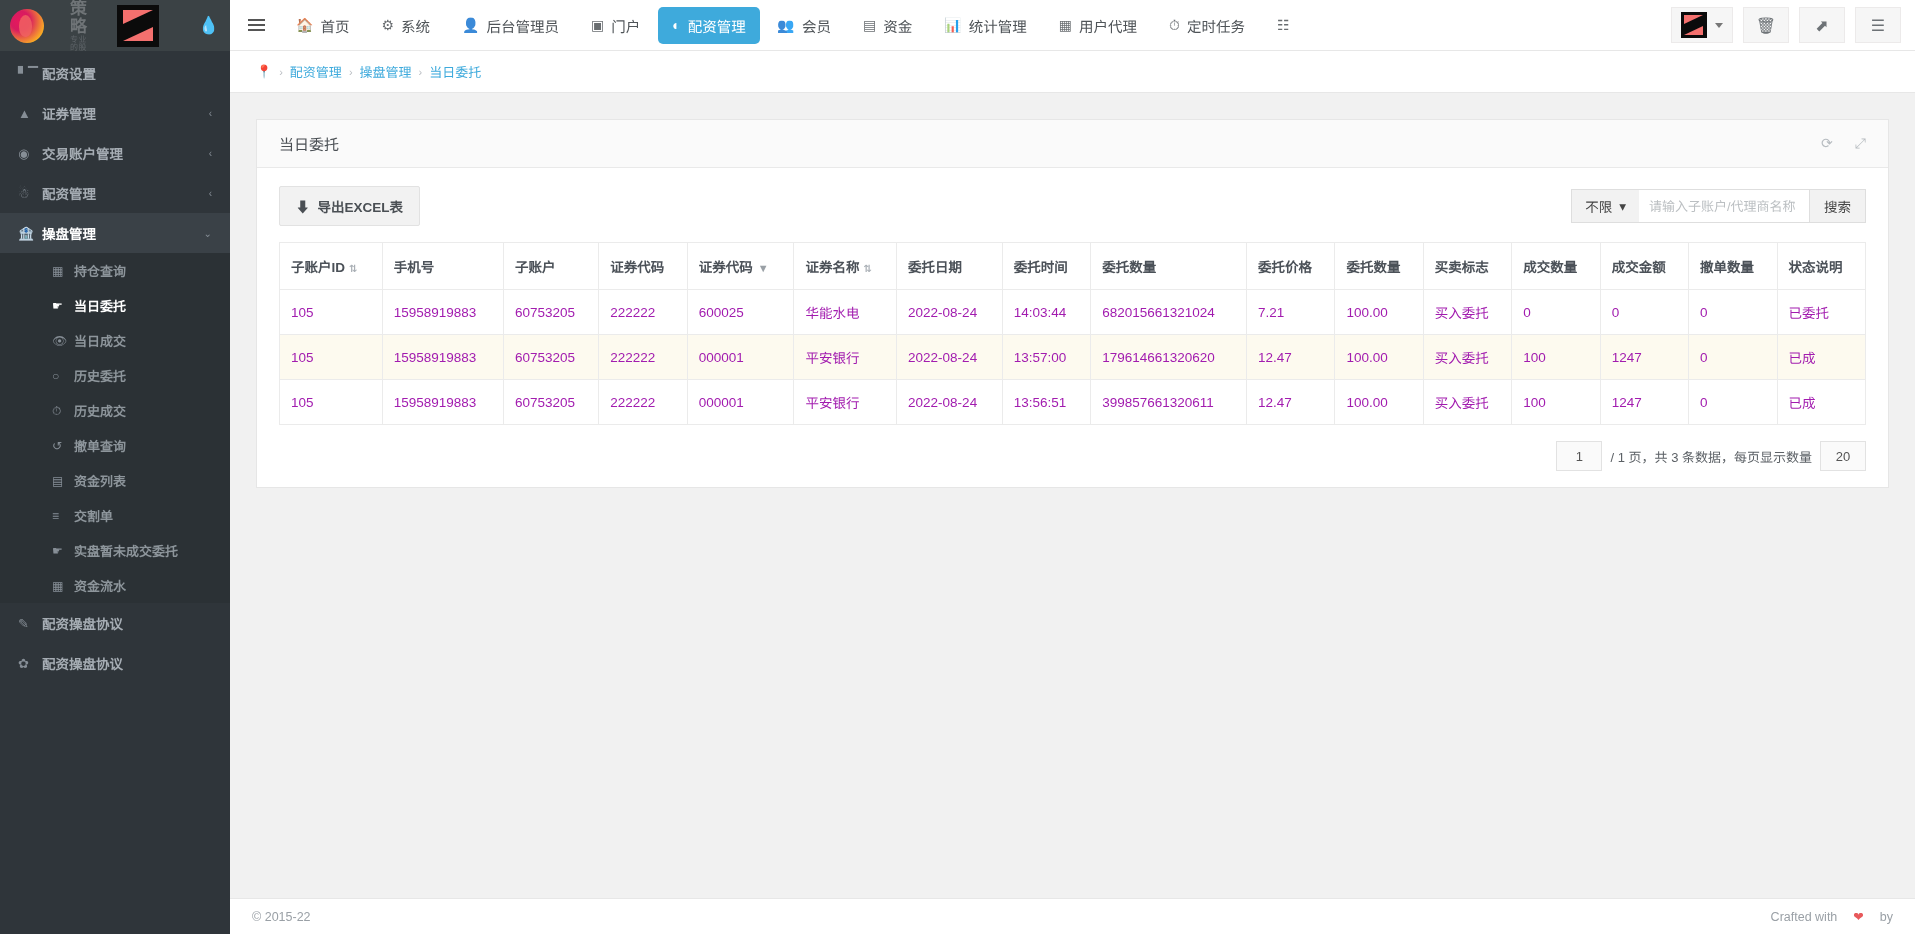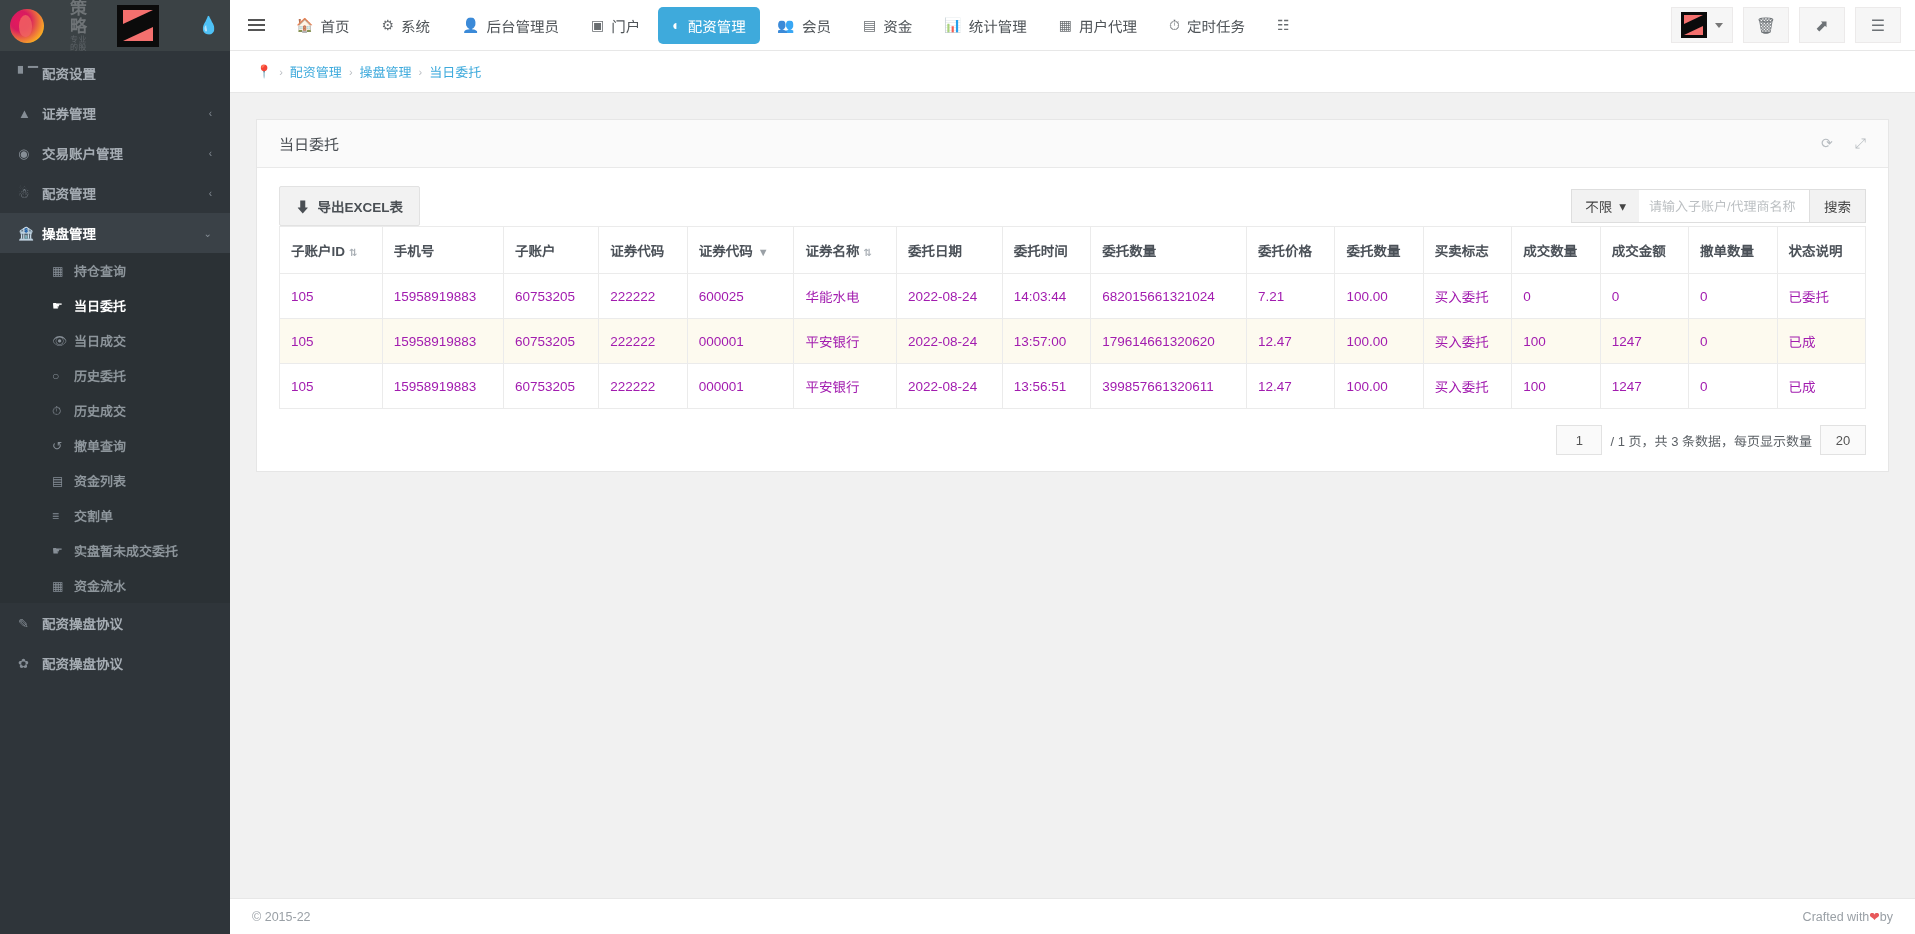--- a/index.html
+++ b/index.html
@@ -177,21 +177,21 @@
     background:#fff;
   }
   .search-input::placeholder{ color:#bbbfc2; }
   .btn-search{
     background:#f2f2f2; border:1px solid #dedede; color:#444;
     padding: 0 14px; font-size:13.5px; cursor:pointer; height:34px;
   }
 
   
   table.grid{
-    width:100%; border-collapse:collapse; margin-top:0;
+    width:100%; border-collapse:collapse; margin-top:16px;
     font-size:13.5px;
   }
   table.grid th{
     border:1px solid #ebebeb; border-top:1px solid #ebebeb;
     background:#fff; color:#4b5158; font-weight:700;
     text-align:left; padding: 13px 11px; white-space:nowrap;
     font-size:13.5px;
   }
   table.grid td{
     border:1px solid #ebebeb;
@@ -211,21 +211,21 @@
     display:flex; align-items:center; justify-content:center; color:#555;
   }
 
   
   #footer{
     position:absolute; left:230px; right:0; bottom:0; height:36px;
     background:#fff; border-top:1px solid #e7e7e7;
     display:flex; align-items:center; padding: 0 22px;
     font-size:12.5px; color:#9aa0a6;
   }
-  #footer .right{ margin-left:auto; display:flex; align-items:center; gap:0;}
+  #footer .right{ margin-left:auto; display:flex; align-items:center; gap:16px;}
   .heart{ color:#e8595b; }
 </style>
 </head>
 <body>
 
 <div id="app">
 
   <aside id="sidebar">
 
     <div id="brand">

